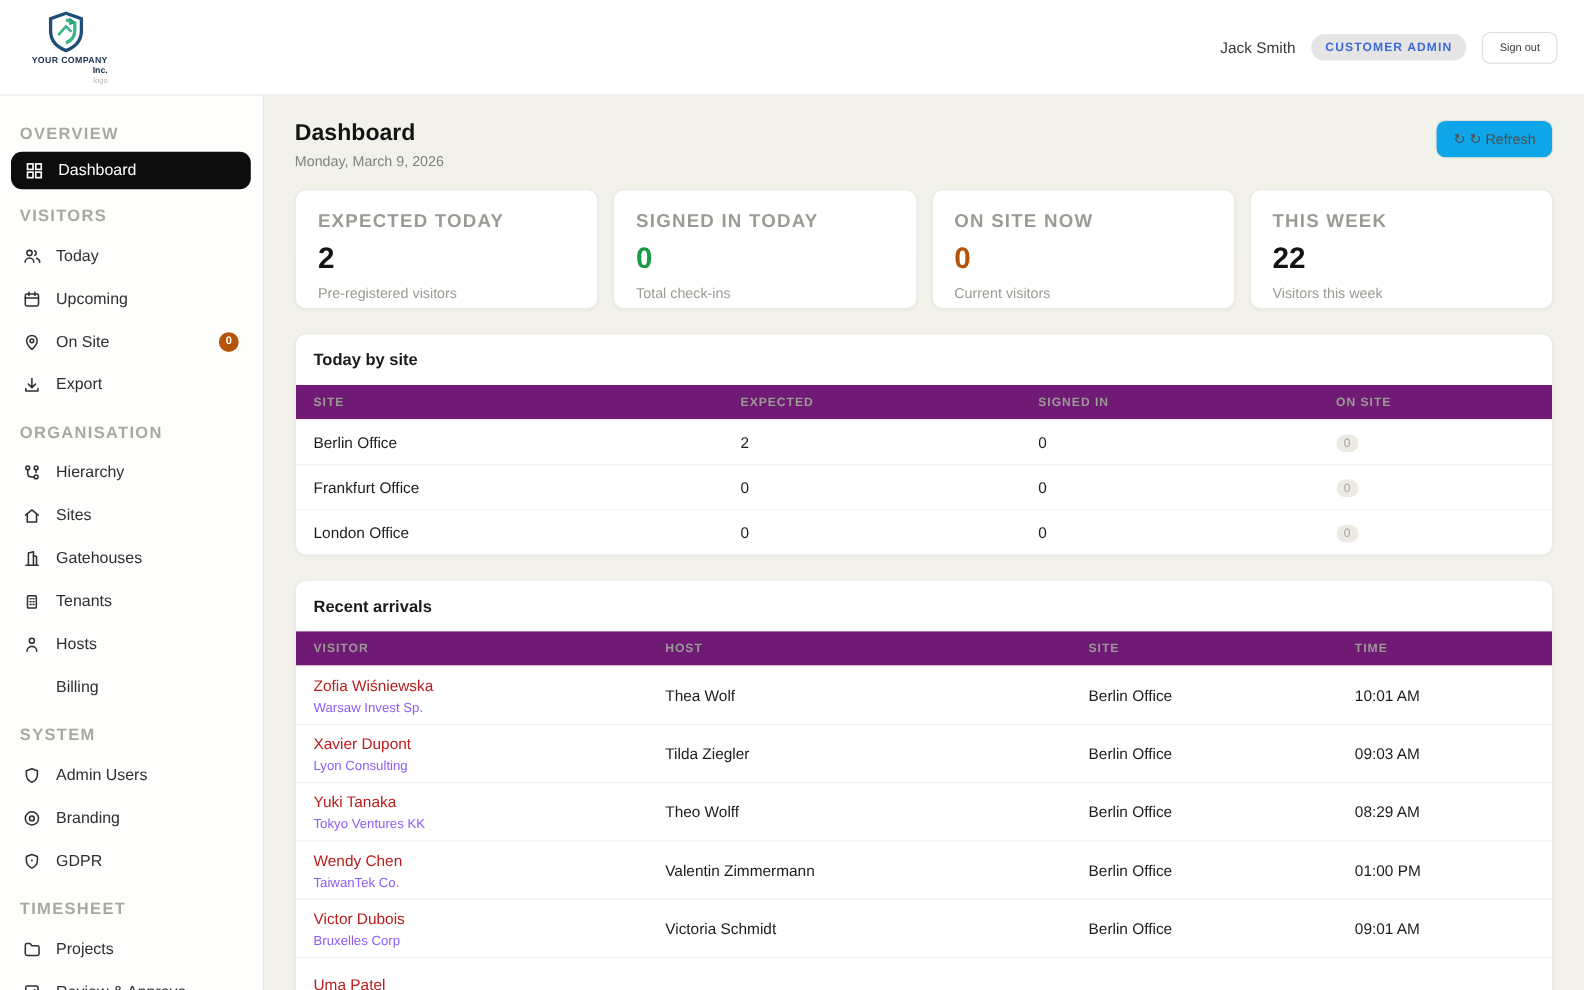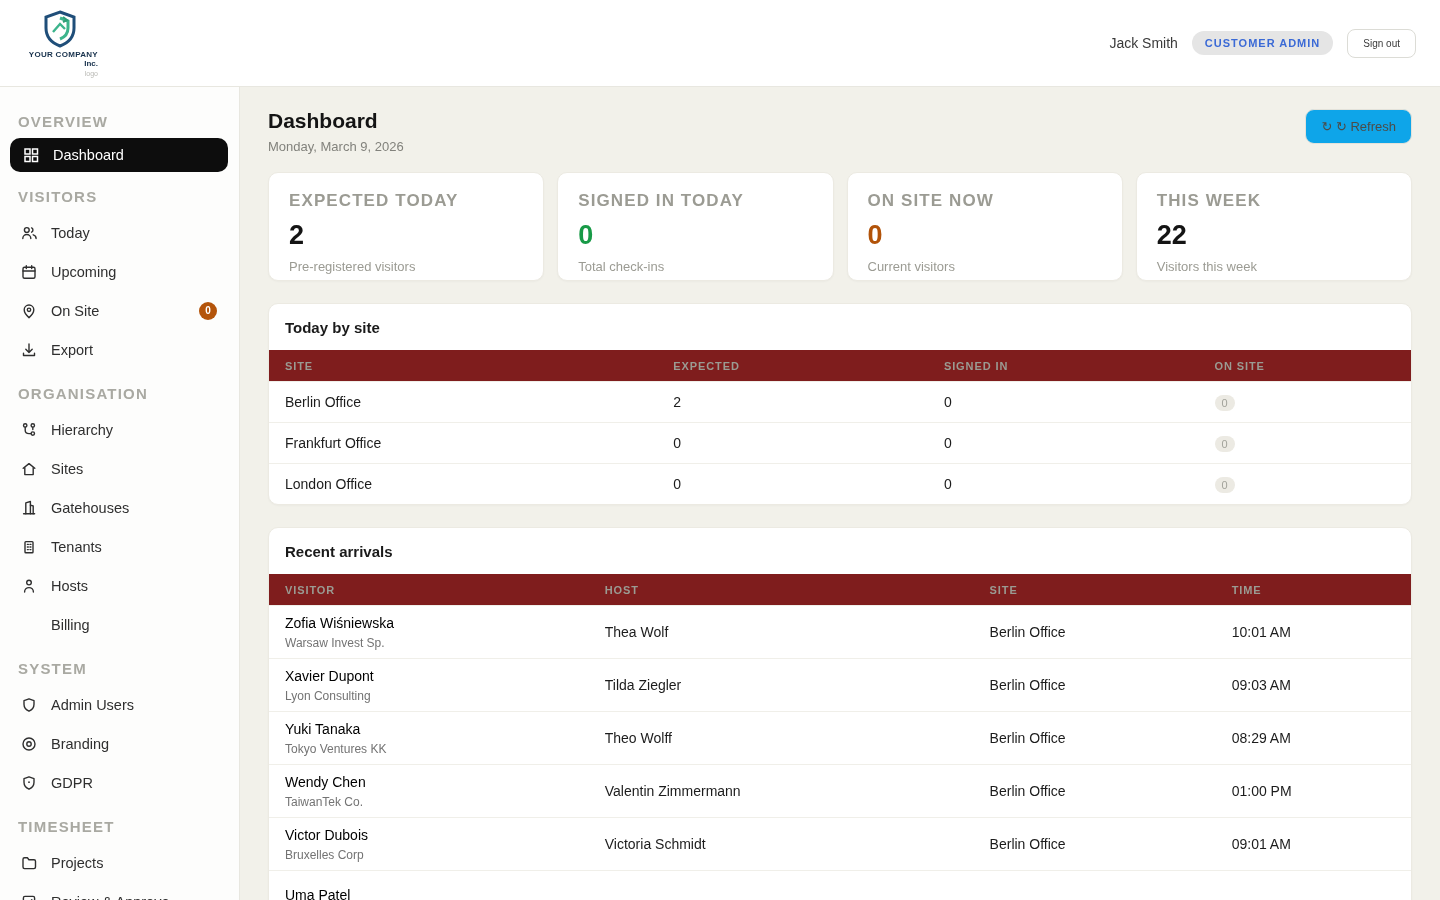--- a/index.html
+++ b/index.html
@@ -56,35 +56,35 @@
   .stat-label { font-size:17px; font-weight:600; letter-spacing:1.1px; color:#9b9b93; }
   .stat-value { font-size:27px; font-weight:700; color:#141414; margin:9px 0 8px; }
   .stat-value.green { color:#189a47; }
   .stat-value.orange { color:#b25309; }
   .stat-sub { font-size:13px; color:#9b9b93; }
 
   
   .table-card { background:#fff; border:1px solid #eceae2; border-radius:10px;
     margin-top:22px; overflow:hidden; box-shadow:0 1px 2px rgba(0,0,0,.03); }
   .card-title { font-size:15px; font-weight:700; color:#1a1a1a; padding:15px 16px 14px; }
-  .grid-header { background:#7f1d1d; display:grid; align-items:center; height:31px; }
+  .grid-header { background:#701a75; display:grid; align-items:center; height:31px; }
   .grid-header span { font-size:11px; font-weight:600; letter-spacing:.9px;
     color:#9b9b93; padding-left:16px; }
   .grid-row { display:grid; align-items:center; border-top:1px solid #f0efe9; }
   .grid-row:first-of-type { border-top:none; }
   .cols-site { grid-template-columns:34% 23.7% 23.7% 18.6%; }
   .cols-recent { grid-template-columns:28% 33.7% 21.2% 17.1%; }
   .row-site { height:41px; }
   .row-recent { height:53px; }
   .cell { padding-left:16px; font-size:14px; color:#1c1c1c; }
   .site-name { font-weight:500; }
   .pill { display:inline-block; background:#eceae3; color:#a2a29a; font-size:11px;
     padding:2px 7px; border-radius:999px; margin-left:16px; }
-  .visitor-name { font-size:14px; font-weight:500; color:#000000; }
-  .visitor-company { font-size:12px; color:#737373; margin-top:5px; }
+  .visitor-name { font-size:14px; font-weight:500; color:#b91c1c; }
+  .visitor-company { font-size:12px; color:#8b5cf6; margin-top:5px; }
 </style>
 </head>
 <body>
 
 <div class="topbar">
   <div class="logo-block">
     <svg width="42" height="42" viewBox="0 0 42 42">
       <path d="M21 4 L35 9 V20 C35 29 29 35 21 38 C13 35 7 29 7 20 V9 Z" fill="none" stroke="#1f4e79" stroke-width="3"></path>
       <path d="M21 10 L29 13 V20 C29 25 26 29 21 31" fill="none" stroke="#3cb48c" stroke-width="3"></path>
       <path d="M14 24 L21 16 L26 21" fill="none" stroke="#3cb48c" stroke-width="2.4"></path>

